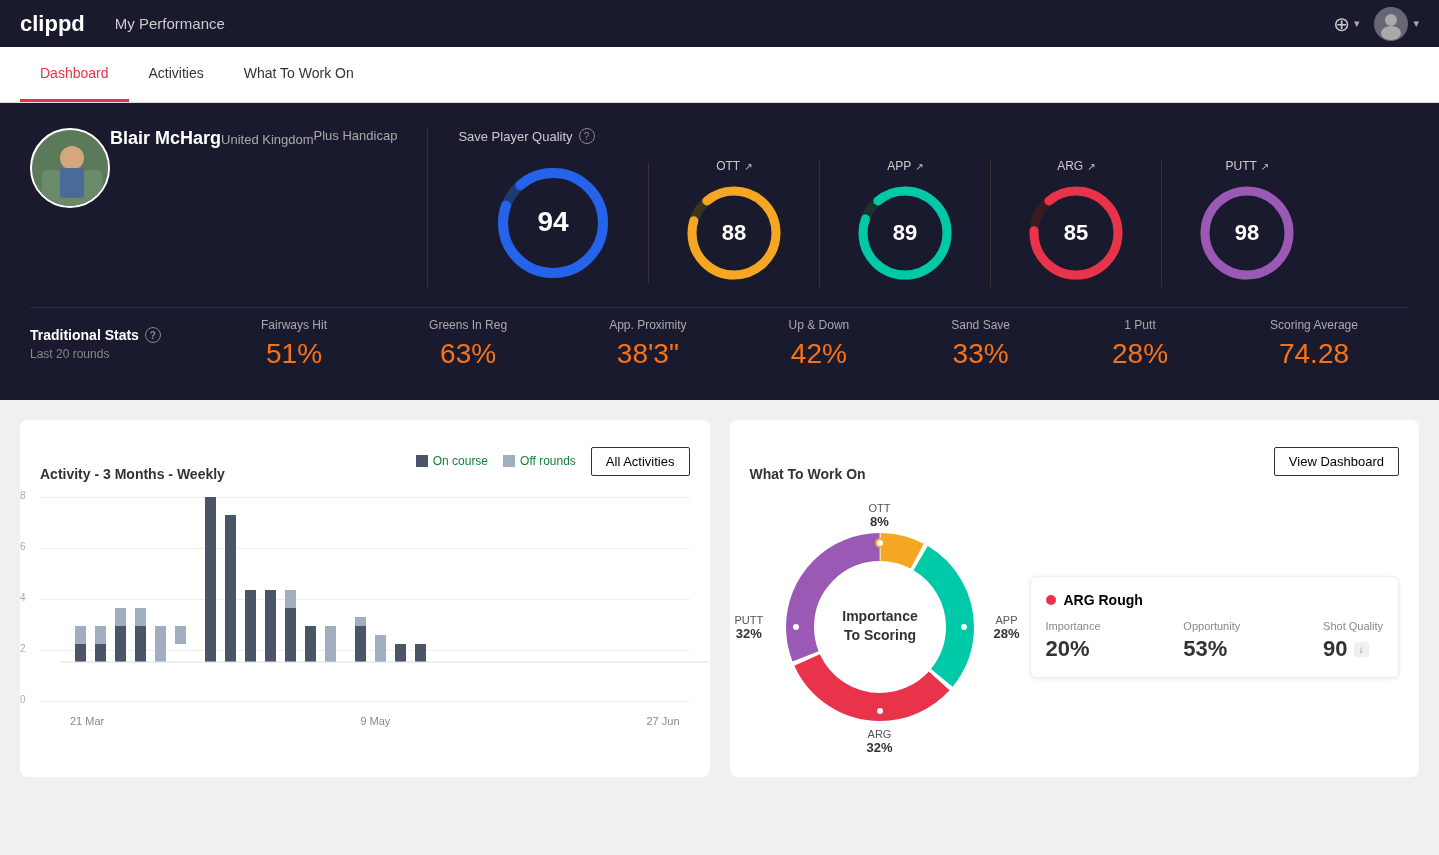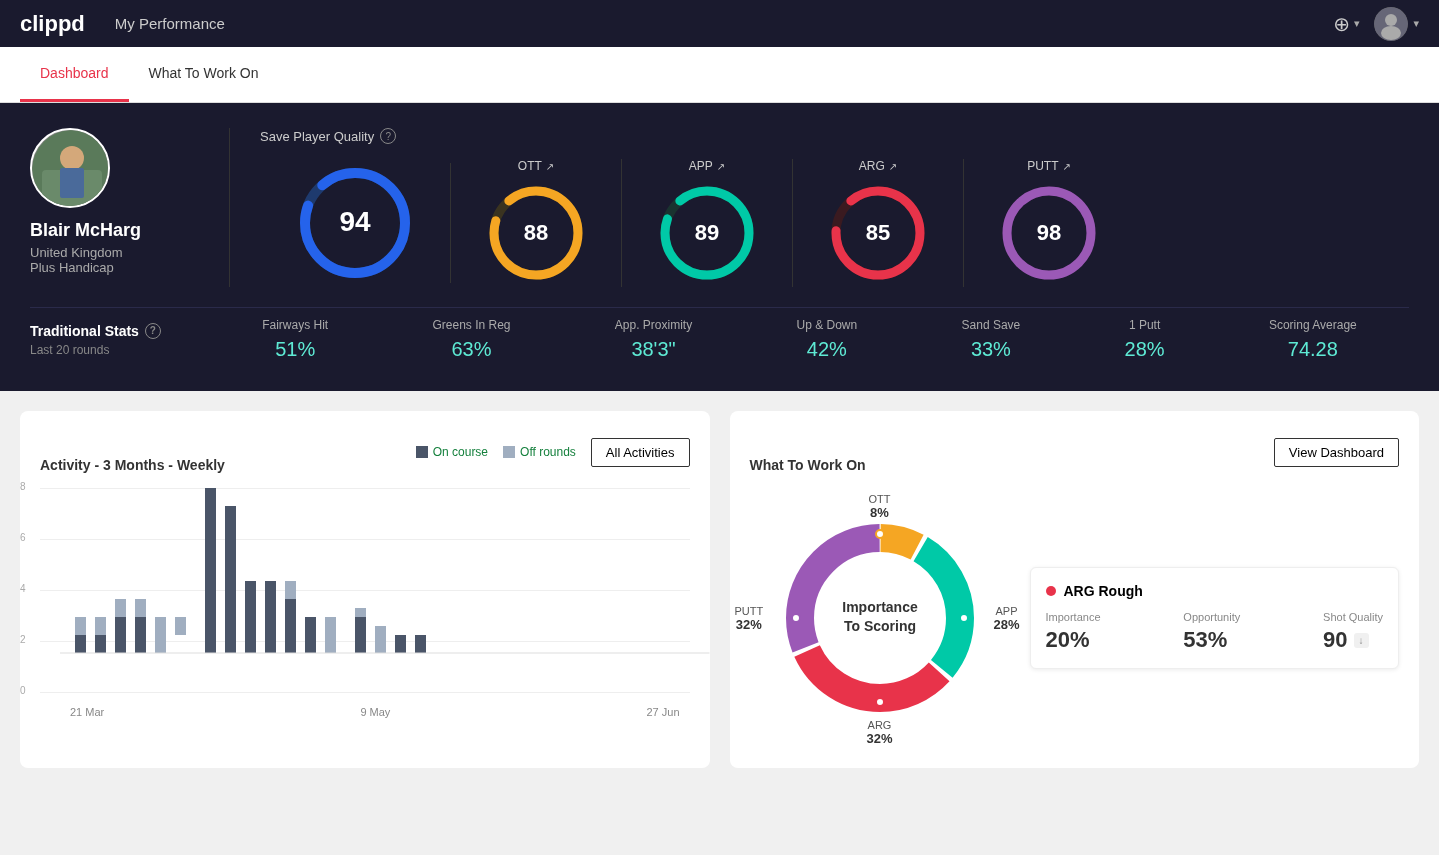--- a/index.html
+++ b/index.html
@@ -21,21 +21,21 @@
     .avatar-circle { width: 34px; height: 34px; border-radius: 50%; background: #555; overflow: hidden; display: flex; align-items: center; justify-content: center; color: #fff; font-size: 13px; }
 
     
     .tabs { background: #fff; display: flex; border-bottom: 1px solid #ddd; padding: 0 20px; }
     .tab { padding: 18px 20px; font-size: 14px; cursor: pointer; color: #333; border-bottom: 3px solid transparent; }
     .tab.active { color: #e8334a; border-bottom-color: #e8334a; font-weight: 500; }
 
     
     .stats-hero { background: #1a1a2e; padding: 25px 30px 30px; display: flex; flex-direction: column; gap: 20px; }
     .player-row { display: flex; align-items: stretch; gap: 0; }
-    .player-info { display: flex; flex-direction: column; align-items: flex-start; min-width: 200px; padding-right: 30px; border-right: 1px solid #333; }
+    .player-info { display: flex; flex-direction: row; align-items: flex-start; min-width: 200px; padding-right: 30px; border-right: 1px solid #333; }
     .player-avatar { width: 80px; height: 80px; border-radius: 50%; background: #888; overflow: hidden; margin-bottom: 12px; border: 2px solid #fff; }
     .player-name { color: #fff; font-size: 18px; font-weight: bold; }
     .player-country { color: #aaa; font-size: 13px; margin-top: 4px; }
     .player-handicap { color: #aaa; font-size: 13px; }
 
     .quality-section { flex: 1; padding-left: 30px; }
     .quality-label { color: #ccc; font-size: 13px; margin-bottom: 15px; display: flex; align-items: center; gap: 6px; }
     .quality-label .help-icon { width: 16px; height: 16px; border-radius: 50%; border: 1px solid #888; color: #888; font-size: 10px; display: inline-flex; align-items: center; justify-content: center; }
     .quality-gauges { display: flex; align-items: center; gap: 0; }
 
@@ -45,21 +45,21 @@
     .gauge-label .arrow { font-size: 10px; }
 
     
     .trad-stats { display: flex; align-items: center; gap: 0; padding-top: 10px; border-top: 1px solid #2a2a4a; }
     .trad-label { min-width: 180px; }
     .trad-label-title { color: #fff; font-size: 14px; font-weight: 600; display: flex; align-items: center; gap: 6px; }
     .trad-label-sub { color: #888; font-size: 12px; margin-top: 4px; }
     .trad-stats-items { display: flex; flex: 1; justify-content: space-around; }
     .trad-stat-item { display: flex; flex-direction: column; align-items: center; }
     .trad-stat-name { color: #aaa; font-size: 12px; margin-bottom: 6px; }
-    .trad-stat-value { color: #5eead4; font-size: 20px; font-weight: 300; }
+    .trad-stat-value { color: #f97316; font-size: 28px; font-weight: 300; }
 
     
     .bottom-row { display: flex; gap: 20px; padding: 20px; background: #f0f0f0; }
     .panel { background: #fff; border-radius: 8px; padding: 20px; }
     .panel-left { flex: 1; }
     .panel-right { flex: 1; }
 
     .panel-header { display: flex; align-items: center; justify-content: space-between; margin-bottom: 15px; }
     .panel-title { font-size: 14px; font-weight: 600; color: #333; margin-top: 26px; }
     .legend { display: flex; gap: 15px; align-items: center; }
@@ -117,20 +117,21 @@
             <ellipse cx="17" cy="26" rx="10" ry="7" fill="#aaa"></ellipse>
           </svg>
       </div>
       <span style="font-size:11px;color:#aaa;">▾</span>
     </div>
   </div>
 </div>
 
 <div class="tabs">
   <div class="tab active">Dashboard</div>
+  <div class="tab">Activities</div>
   <div class="tab">What To Work On</div>
 </div>
 
 <div class="stats-hero">
 
   <div class="player-row">
     <div class="player-info">
       <div class="player-avatar">
         <svg width="80" height="80" viewBox="0 0 80 80">
           <rect width="80" height="80" fill="#5a7a5a" rx="40"></rect>

